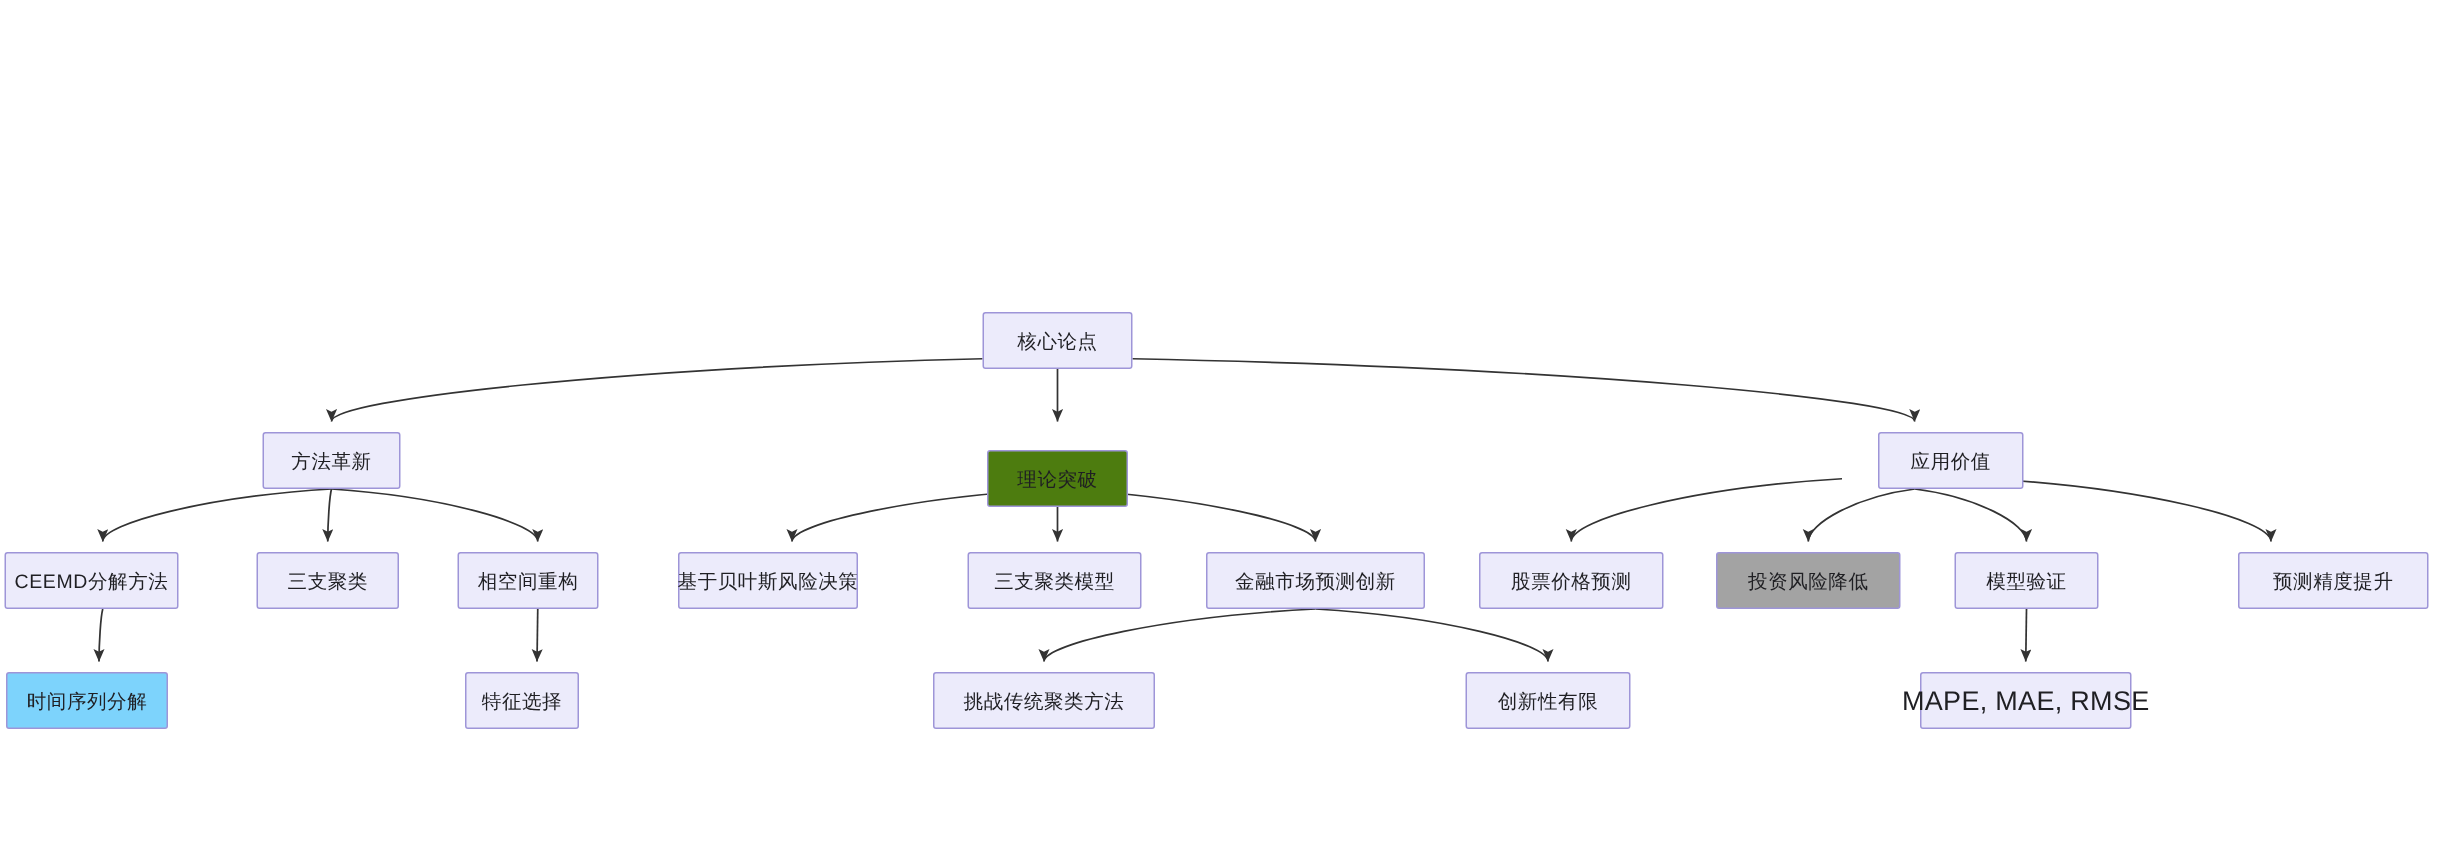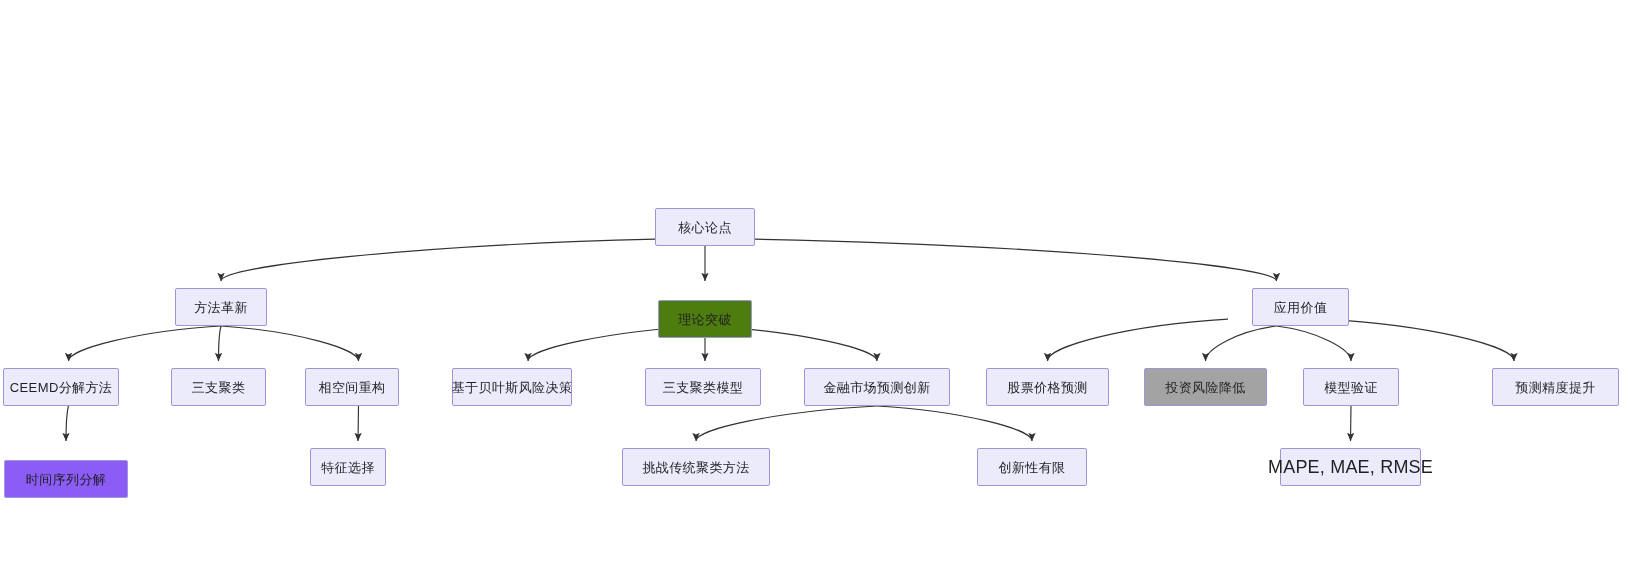--- a/index.html
+++ b/index.html
@@ -110,21 +110,21 @@
       </div>
       <div class="node" style="left: 1144px; top: 368px; width: 123px; height: 38px; background: #a3a3a3; border-color: rgb(158, 149, 216);">
         <span>投资风险降低</span>
       </div>
       <div class="node" style="left: 1303px; top: 368px; width: 96px; height: 38px; background: rgb(236, 235, 251); border-color: rgb(158, 149, 216);">
         <span>模型验证</span>
       </div>
       <div class="node" style="left: 1452px; top: 368px; width: 127px; height: 38px; background: rgb(236, 235, 251); border-color: rgb(158, 149, 216); margin-left: 40px;">
         <span>预测精度提升</span>
       </div>
-      <div class="node" style="left: 4px; top: 448px; width: 124px; height: 38px; background: #8b5cf6; border-color: rgb(158, 149, 216); margin-top: 12px;">
+      <div class="node" style="left: 4px; top: 448px; width: 108px; height: 38px; background: #7dd3fc; border-color: rgb(158, 149, 216);">
         <span>时间序列分解</span>
       </div>
       <div class="node" style="left: 310px; top: 448px; width: 76px; height: 38px; background: rgb(236, 235, 251); border-color: rgb(158, 149, 216);">
         <span>特征选择</span>
       </div>
       <div class="node" style="left: 622px; top: 448px; width: 148px; height: 38px; background: rgb(236, 235, 251); border-color: rgb(158, 149, 216);">
         <span>挑战传统聚类方法</span>
       </div>
       <div class="node" style="left: 977px; top: 448px; width: 110px; height: 38px; background: rgb(236, 235, 251); border-color: rgb(158, 149, 216);">
         <span>创新性有限</span>

